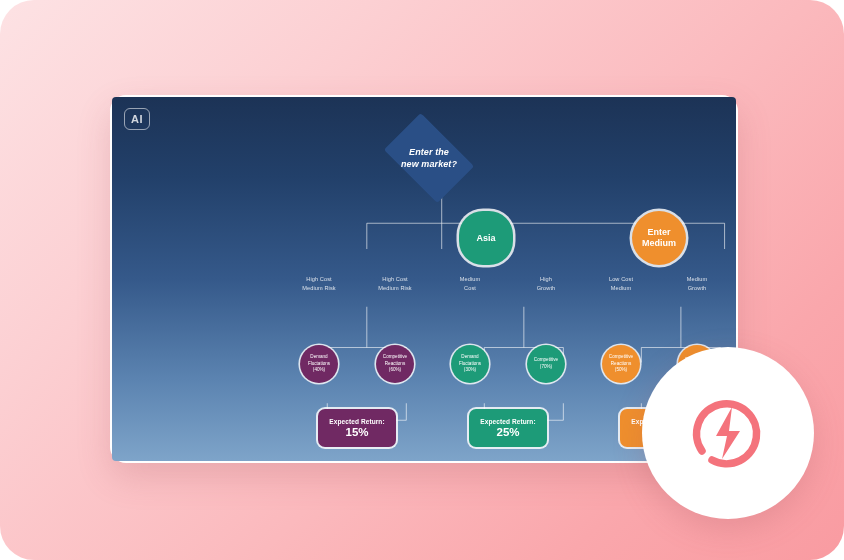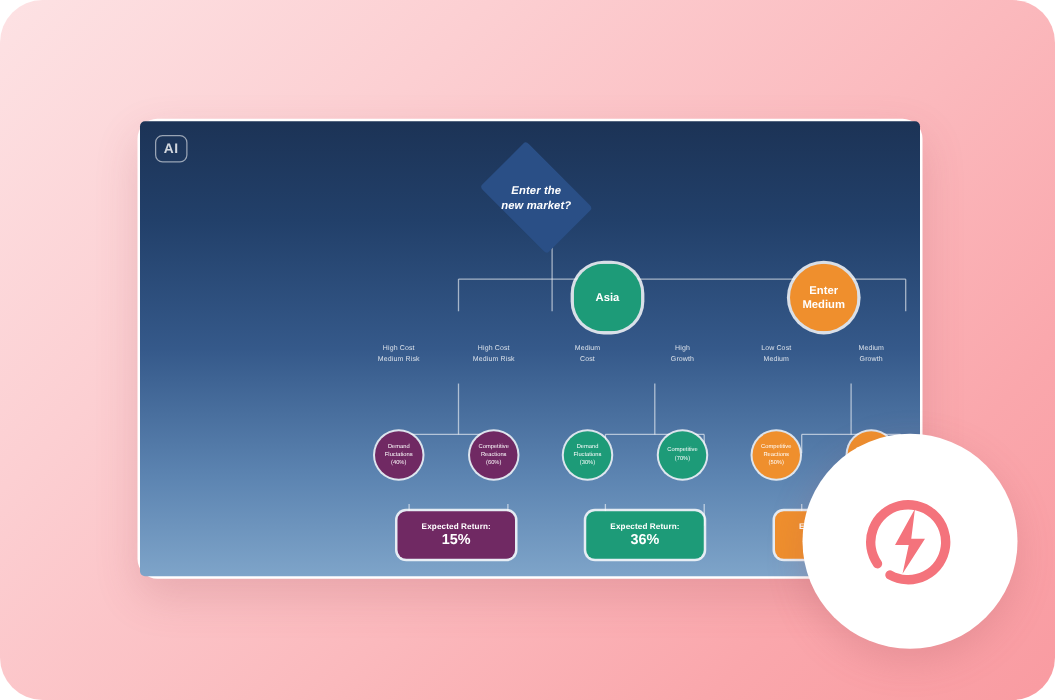--- a/index.html
+++ b/index.html
@@ -167,21 +167,21 @@
     box-shadow: 0 0 0 1.6px rgba(255,255,255,.80);
     padding: 2px;
   }
   .leaf-purple { background: #702963; }
   .leaf-green  { background: #1d9b78; }
   .leaf-orange { background: #ef8f2d; }
 
   
   .result {
     position: absolute;
-    width: 94px;
+    width: 78px;
     height: 38px;
     border-radius: 7px;
     display: flex;
     flex-direction: column;
     align-items: center;
     justify-content: center;
     color: #ffffff;
     box-shadow: 0 0 0 2px rgba(255,255,255,.82);
   }
   .result-label { font-size: 6.5px; font-weight: bold; letter-spacing: .1px; }
@@ -315,21 +315,21 @@
           </span>
         </div>
         <div class="leaf leaf-green" style="left:415px; top:248px;">
           <span>
             <span>Competitive</span><br>
             <span>(70%)</span>
           </span>
         </div>
         <div class="result result-green" style="left:357px; top:312px;">
           <span class="result-label">Expected Return:</span>
-          <span class="result-value">36%</span>
+          <span class="result-value">25%</span>
         </div>
 
         <div class="region region-latam">
           <span>
             <span>Enter</span><br>
             <span>Medium</span>
           </span>
         </div>
         <div class="cond" style="left:482px; top:178px;">
           <span>Low Cost</span><br>

